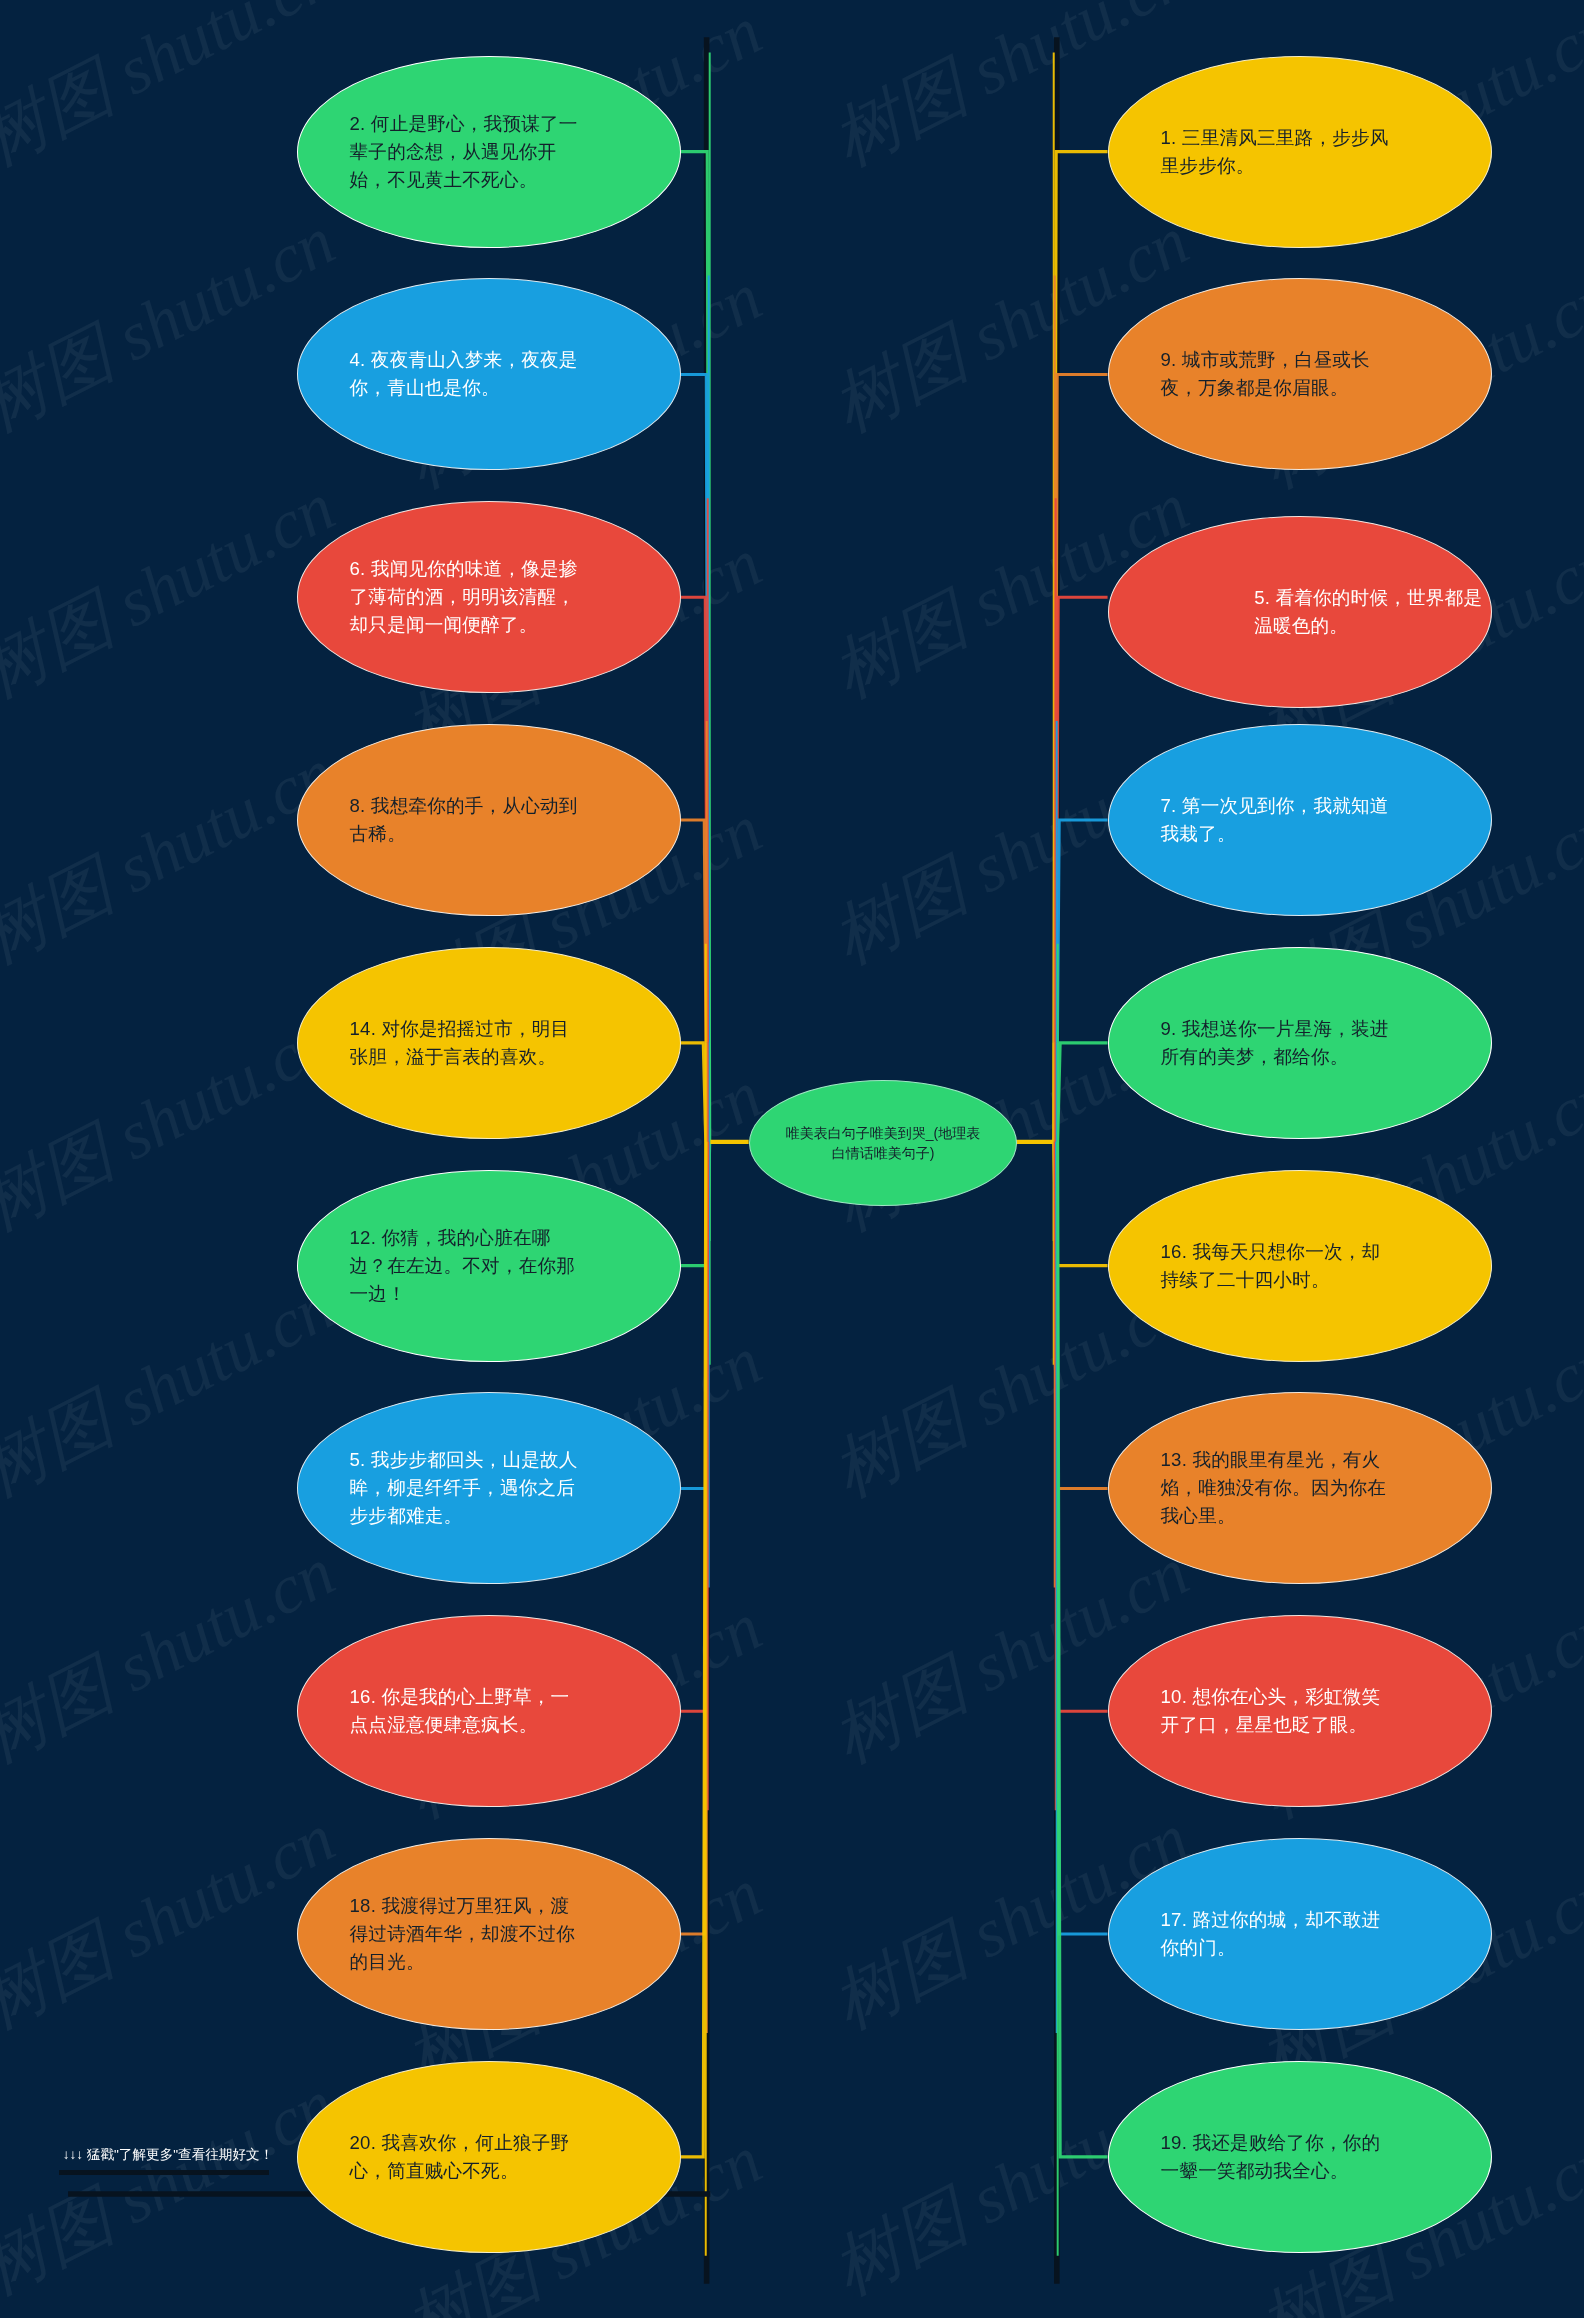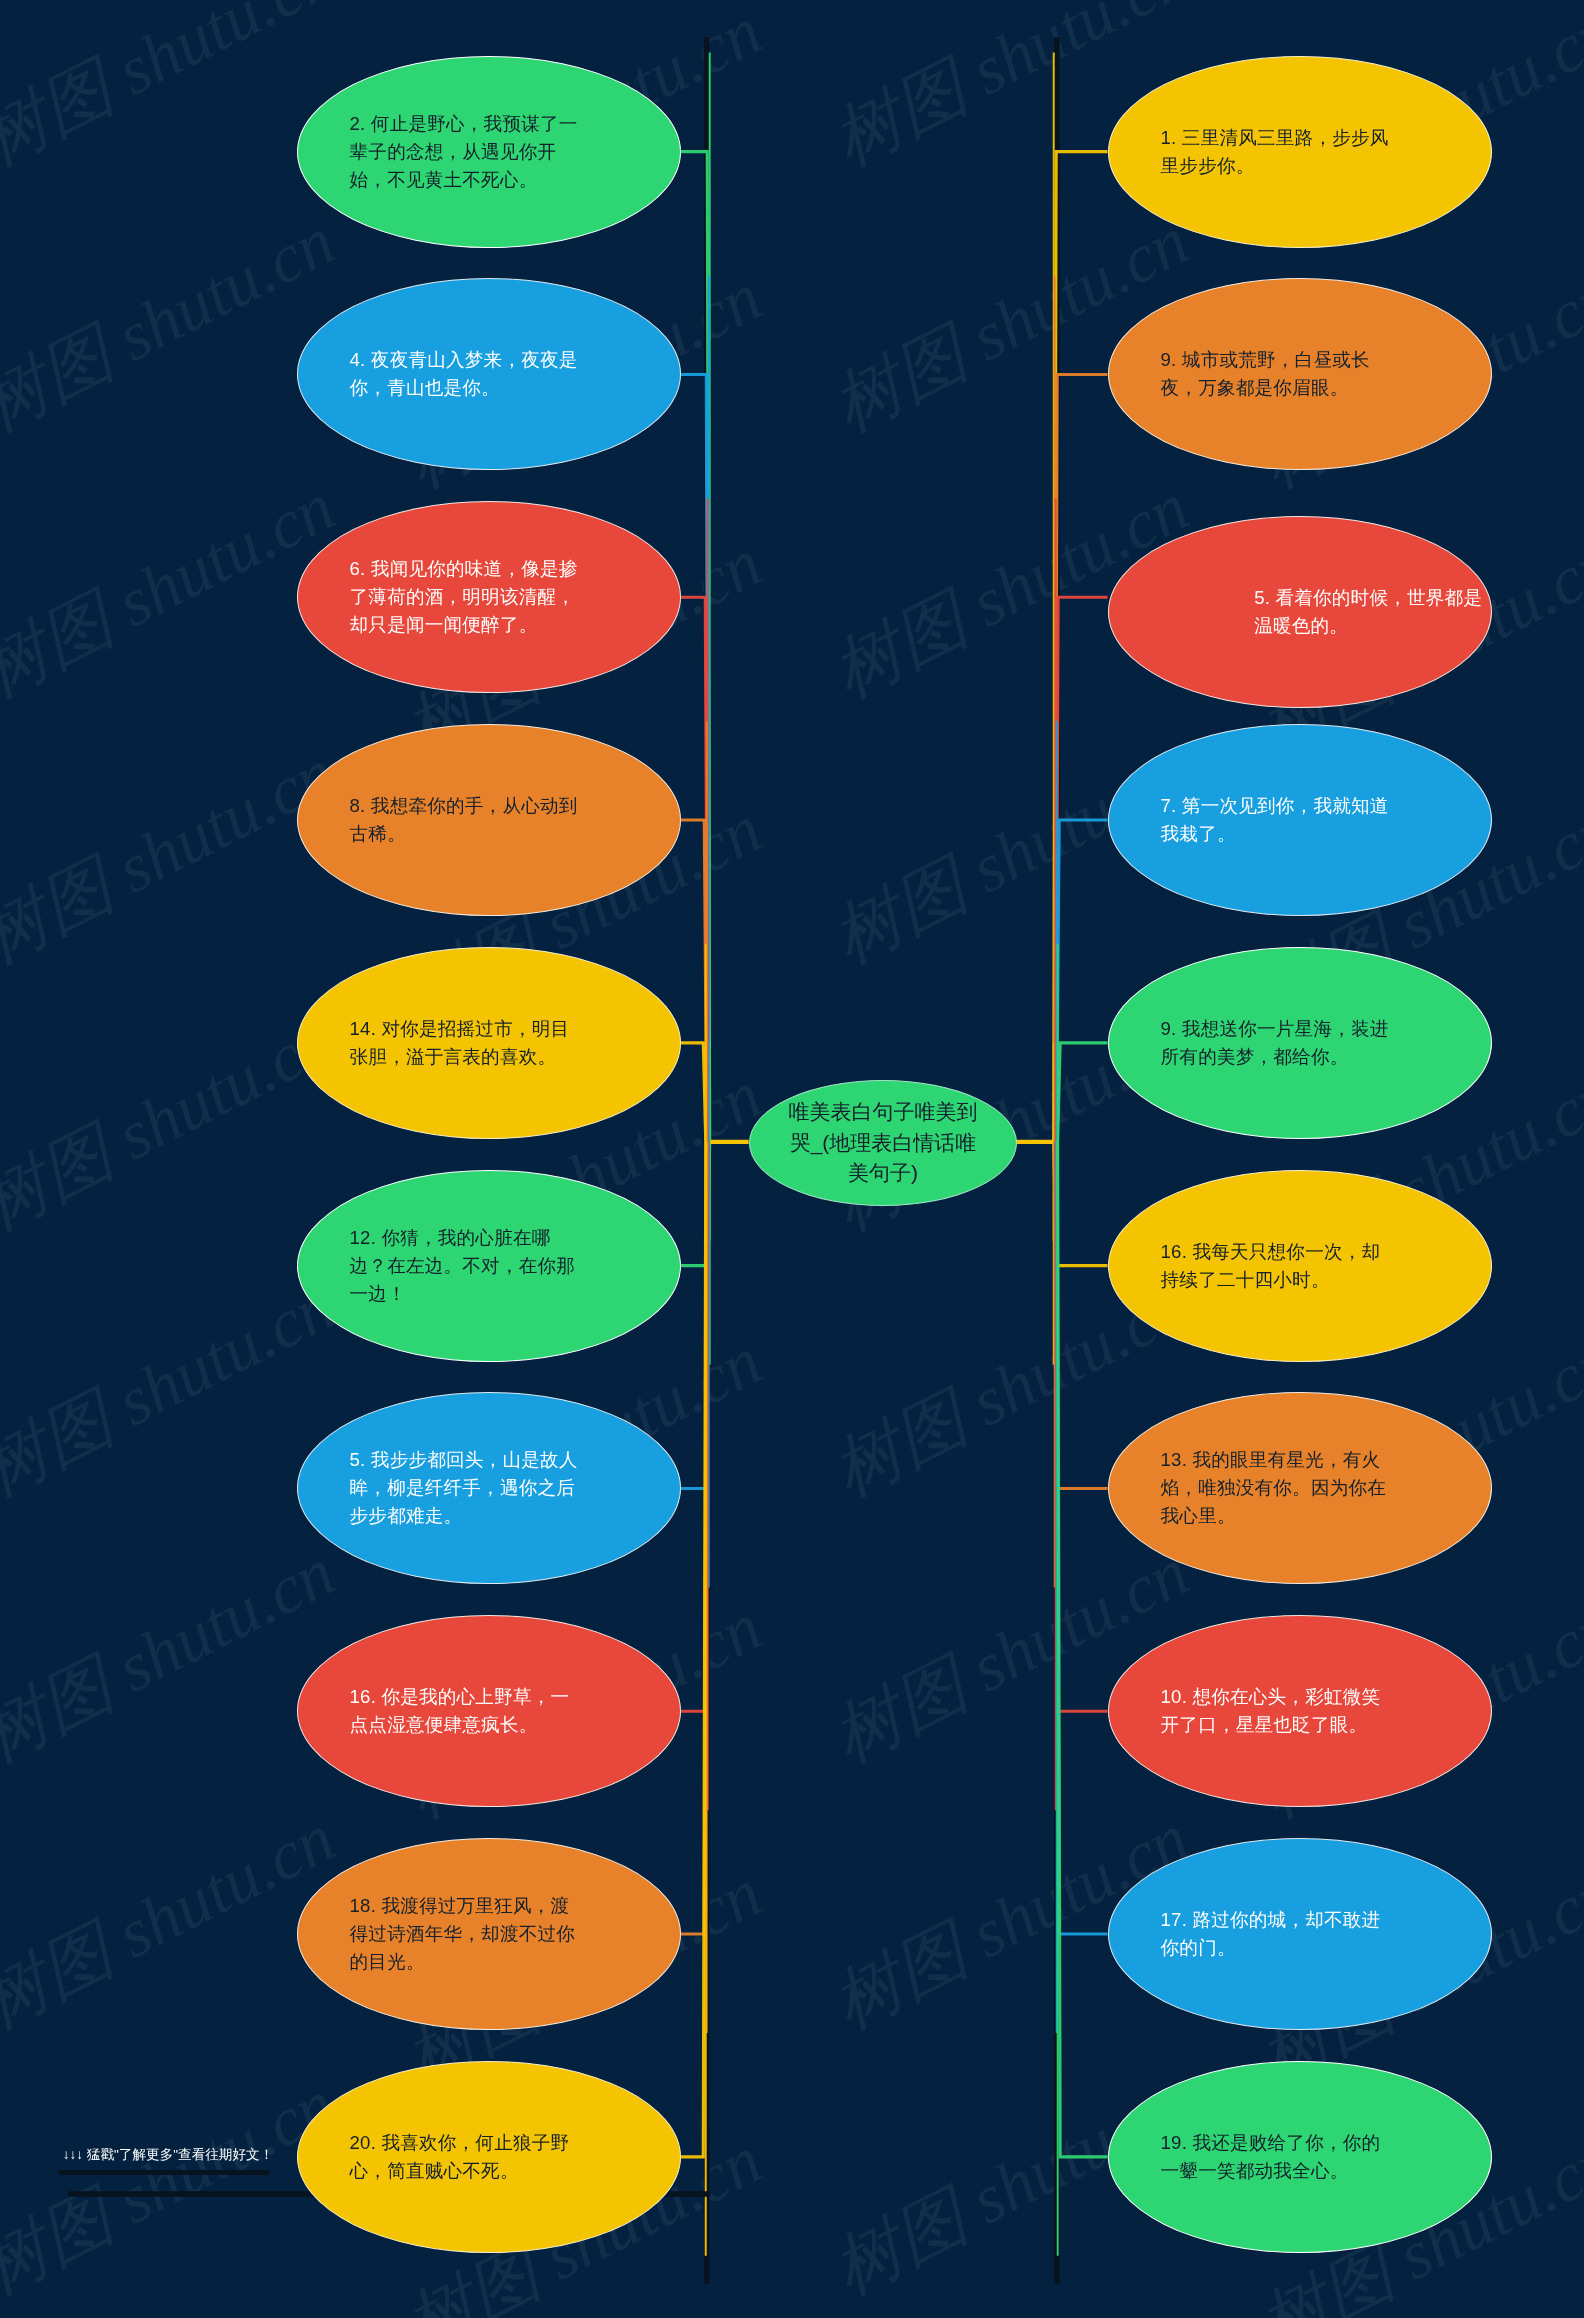--- a/index.html
+++ b/index.html
@@ -32,21 +32,21 @@
   .c-orange {background:#E8822A;border:1.9px solid #f4eadf;}
   .c-yellow {background:#F5C400;border:1.9px solid #f7eec6;}
 
   .t-dark {color:#14202b;}
   .t-light{color:#ffffff;}
 
   
   #center-node{position:absolute;z-index:30;background:#2ED573;
       border:1.9px solid #9fe6c4;border-radius:50%;
       display:flex;align-items:center;justify-content:center;}
-  #center-node .txt{width:78%;font-size:21px;line-height:1.45;
+  #center-node .txt{width:78%;font-size:14px;line-height:1.45;
       color:#14202b;text-align:center;word-break:break-all;}
 
   
   #promo{position:absolute;z-index:40;left:59px;top:2148px;width:210px;}
   #promo .promo-label{color:#ffffff;font-size:13.6px;white-space:nowrap;
       letter-spacing:0;line-height:1;padding-left:3.7px;}
   #promo .promo-bar{margin-top:8.7px;height:4.3px;width:210px;background:#07131f;}
 </style>
 </head>
 <body>

